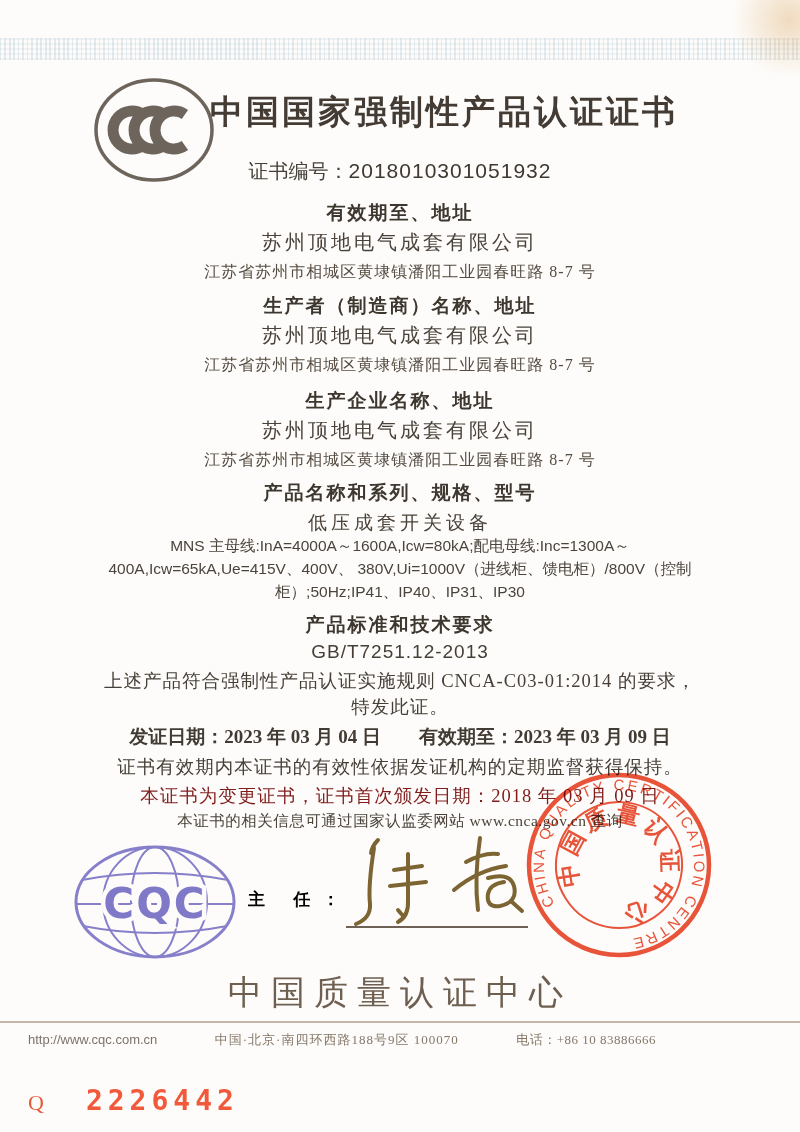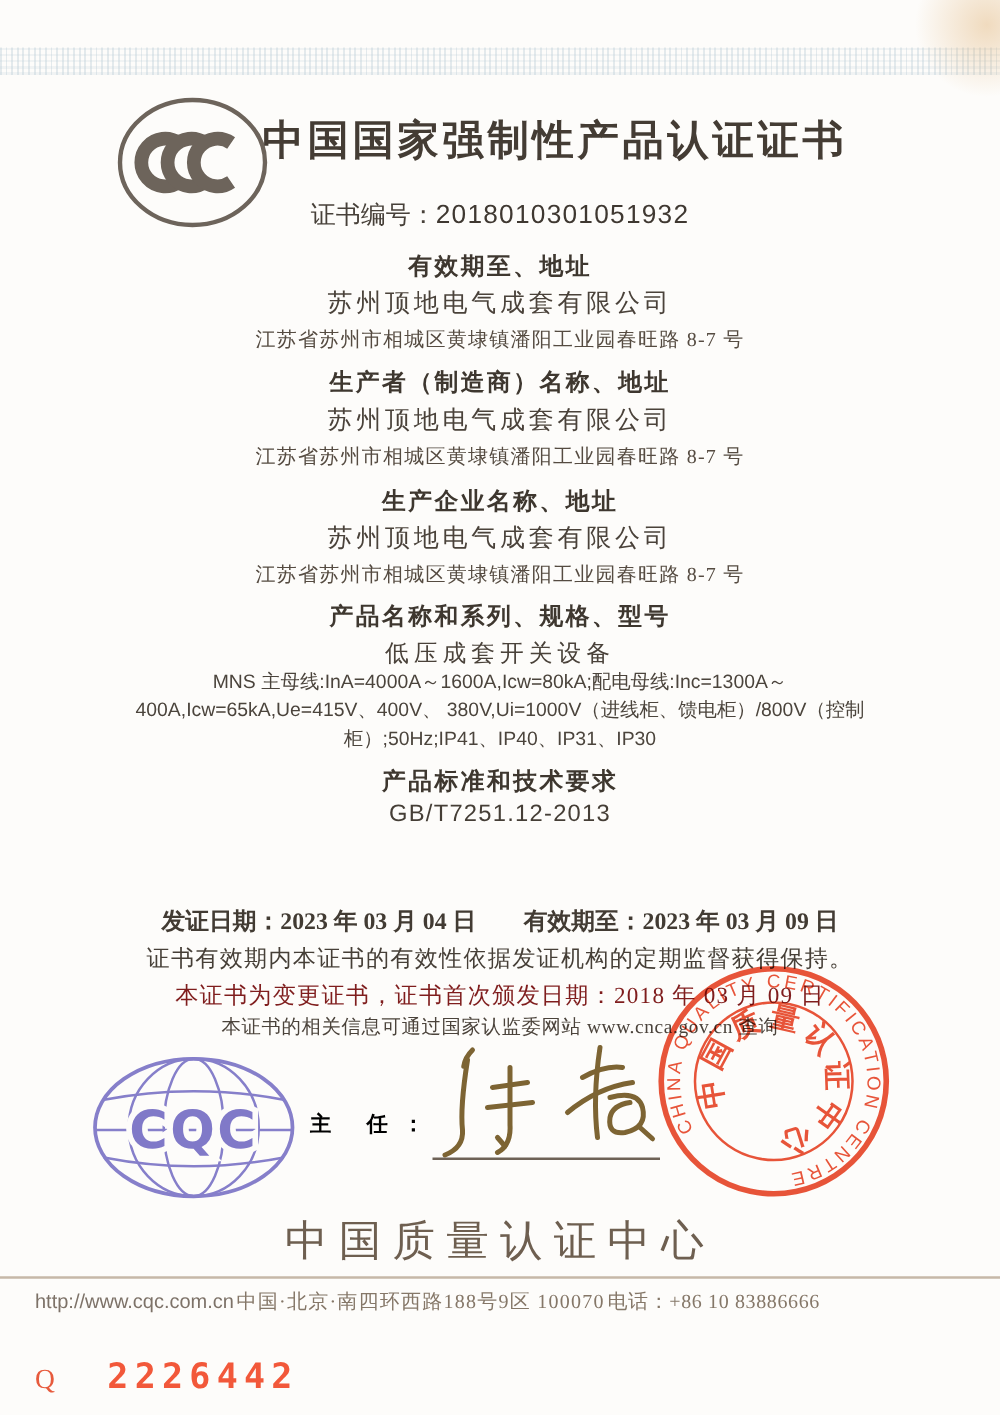--- a/index.html
+++ b/index.html
@@ -46,21 +46,21 @@
   .valid{top:754px;font-size:18.5px;letter-spacing:1px;color:#463f37;}
   .change{top:783px;font-size:18.5px;letter-spacing:1px;color:#7f1d1d;}
   .info{top:811px;font-size:15.5px;letter-spacing:.5px;color:#4b433b;}
   .issuer-big{top:970px;font-size:34px;letter-spacing:9px;color:#6e5f50;}
   .director{position:absolute;left:248px;top:888px;font-size:17px;letter-spacing:12px;color:#000000;font-weight:bold;}
   .sig-underline{position:absolute;left:346px;top:926px;width:182px;height:2px;background:#6e6256;}
   .footer-divider{position:absolute;left:0;top:1021px;width:800px;height:2px;background:#c6b8a8;}
   .footer{
     position:absolute;left:0;top:1031px;width:684px;box-sizing:border-box;
     padding:0 28px;display:flex;justify-content:space-between;align-items:baseline;
-    font-size:16px;color:#857768;
+    font-size:13px;color:#857768;
   }
   .footer .web{font-family:"Liberation Sans","DejaVu Sans",sans-serif;color:#7d7268;}
   .footer .addr{letter-spacing:1px;text-align:right;}
   .footer .tel{letter-spacing:.5px;}
   .serial{position:absolute;left:28px;top:1084px;display:flex;align-items:baseline;}
   .serial .q{font-size:22px;color:#e75a3c;margin-right:42px;}
   .serial .digits{font-family:"DejaVu Sans Mono","Liberation Mono",monospace;
     font-size:28px;letter-spacing:5px;color:#f2583a;font-weight:700;}
   .ccc-logo{position:absolute;left:92px;top:76px;}
   .cqc-logo{position:absolute;left:70px;top:842px;}
@@ -103,20 +103,24 @@
   <div class="line pname">低压成套开关设备</div>
   <div class="line spec">
     <div>MNS 主母线:InA=4000A～1600A,Icw=80kA;配电母线:Inc=1300A～</div>
     <div>400A,Icw=65kA,Ue=415V、400V、 380V,Ui=1000V（进线柜、馈电柜）/800V（控制</div>
     <div>柜）;50Hz;IP41、IP40、IP31、IP30</div>
   </div>
 
   <div class="line sec-heading h5">产品标准和技术要求</div>
   <div class="line std">GB/T7251.12-2013</div>
 
+  <div class="line statement">
+    <div>上述产品符合强制性产品认证实施规则 CNCA-C03-01:2014 的要求，</div>
+    <div>特发此证。</div>
+  </div>
 
   <div class="line dates">
     <span>发证日期：</span><span>2023 年 03 月 04 日</span><span class="gap"></span><span>有效期至：</span><span>2023 年 03 月 09 日</span>
   </div>
   <div class="line valid">证书有效期内本证书的有效性依据发证机构的定期监督获得保持。</div>
   <div class="line change">本证书为变更证书，证书首次颁发日期：2018 年 03 月 09 日</div>
   <div class="line info">本证书的相关信息可通过国家认监委网站 www.cnca.gov.cn 查询</div>
 
   <svg class="cqc-logo" width="170" height="120" viewBox="0 0 170 120">
     <ellipse cx="85" cy="60" rx="79" ry="55" fill="none" stroke="#867fca" stroke-width="3"></ellipse>

